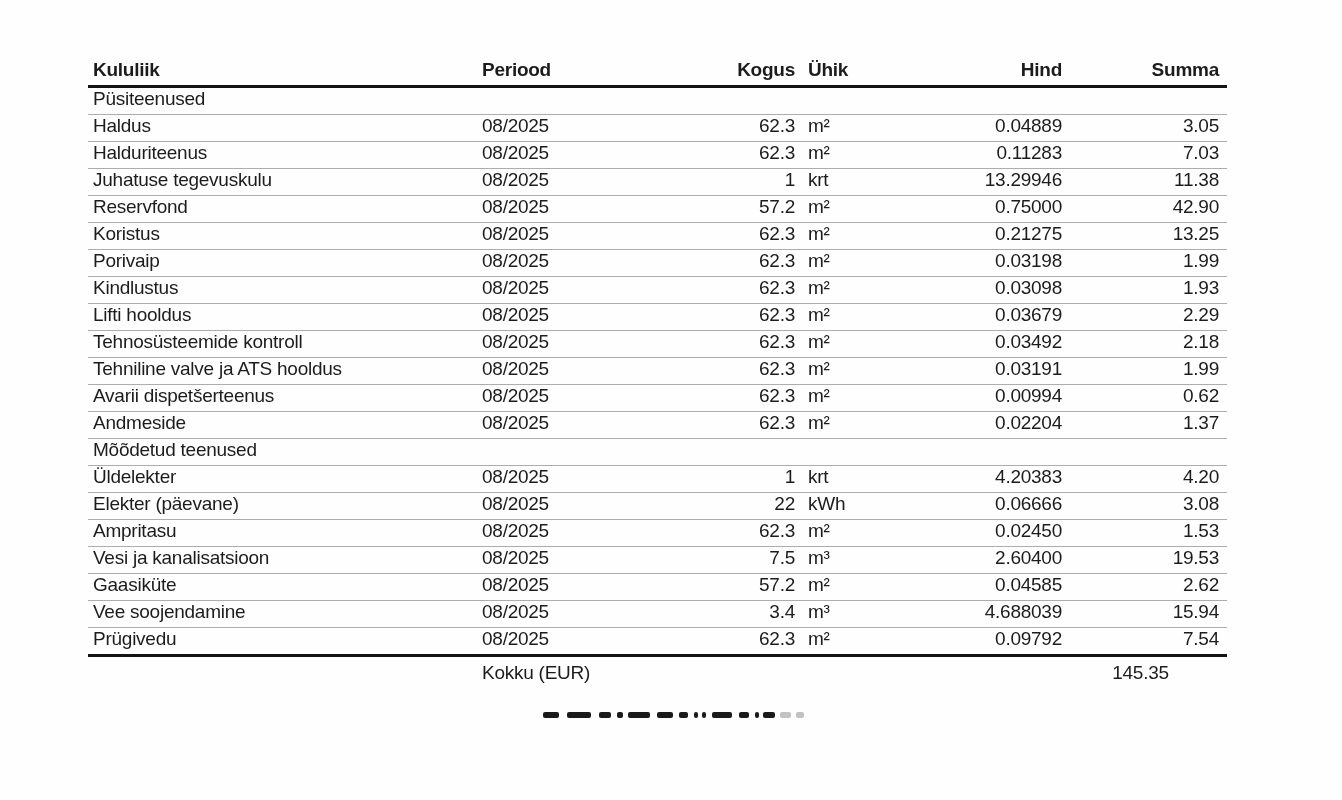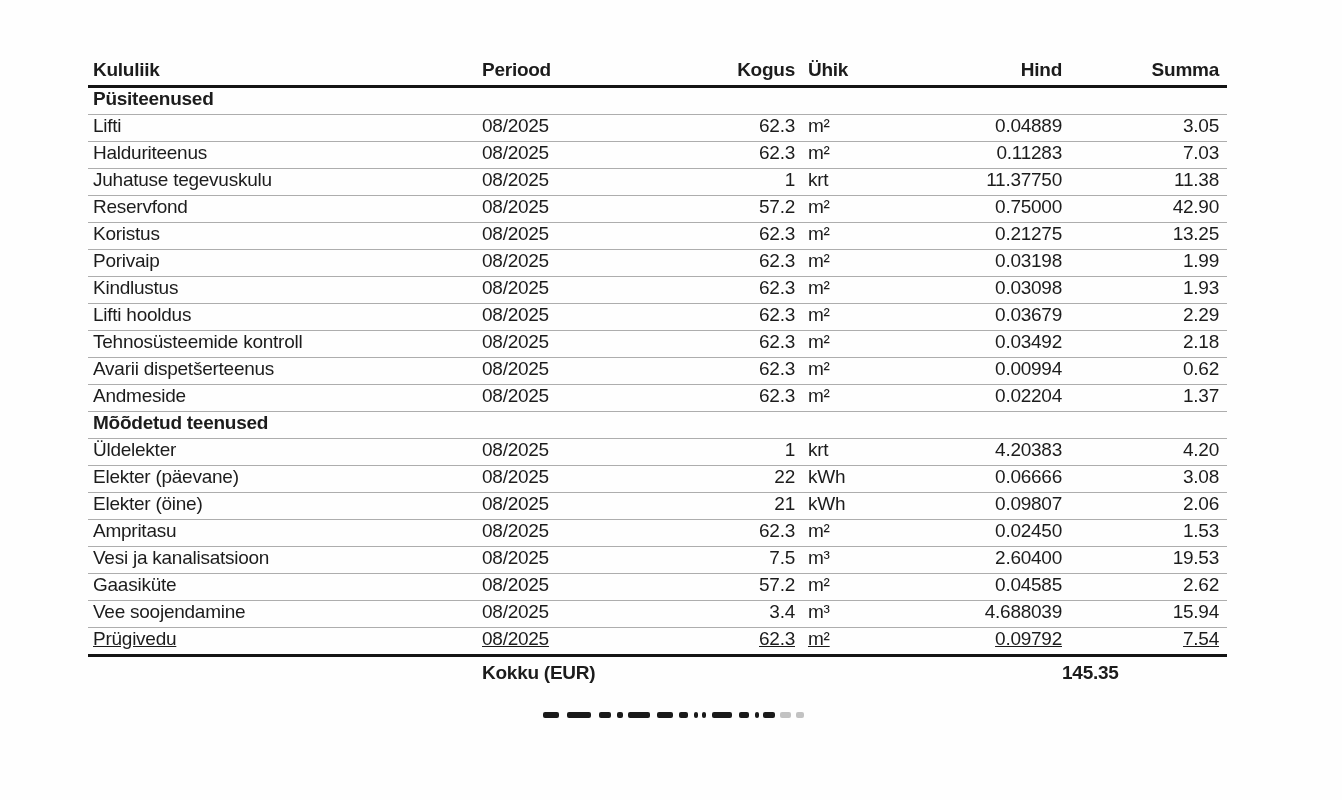--- a/index.html
+++ b/index.html
@@ -35,32 +35,32 @@
     font-weight: bold;
     text-align: left;
     height: 27px;
     border-bottom: 3px solid #141414;
     margin-left: 16px;
   }
   tbody td {
     height: 26.3px;
     border-bottom: 1px solid #adadad;
   }
-  tr.section-row td { font-weight: bold; margin-left: 44px; }
+  tr.section-row td { font-weight: normal; margin-left: 44px; }
   .c-name, th.h-name { padding-left: 5px; }
   .c-unit, th.h-unit { padding-left: 13px; }
   .c-qty, th.h-qty, .c-price, th.h-price, .c-sum, th.h-sum { text-align: right; }
   .c-sum, th.h-sum { padding-right: 8px; }
-  tr.thick-bottom td { border-bottom: 3.5px solid #141414; text-decoration: underline; }
+  tr.thick-bottom td { border-bottom: 3.5px solid #141414; }
   tfoot td {
-    font-weight: bold;
+    font-weight: normal;
     height: 32px;
     border: none;
   }
-  tfoot .f-sum { text-align: left; padding-right: 8px; }
+  tfoot .f-sum { text-align: center; padding-right: 8px; }
 
   
   .artifact { position: absolute; left: 0; top: 0; z-index: 5; }
   .artifact .patch { position: absolute; background: #fefefe; }
   .artifact .dash {
     position: absolute;
     height: 6px; top: 712px;
     background: #1a1a1a;
     border-radius: 2px;
   }
@@ -88,41 +88,41 @@
         <th class="h-unit">Ühik</th>
         <th class="h-price">Hind</th>
         <th class="h-sum">Summa</th>
       </tr>
     </thead>
     <tbody>
         <tr class="section-row">
           <td colspan="6" class="c-name">Püsiteenused</td>
         </tr>
         <tr>
-          <td class="c-name">Lifti</td>
+          <td class="c-name">Haldus</td>
           <td class="c-period">08/2025</td>
           <td class="c-qty">62.3</td>
           <td class="c-unit">m²</td>
           <td class="c-price">0.04889</td>
           <td class="c-sum">3.05</td>
         </tr>
         <tr>
           <td class="c-name">Halduriteenus</td>
           <td class="c-period">08/2025</td>
           <td class="c-qty">62.3</td>
           <td class="c-unit">m²</td>
           <td class="c-price">0.11283</td>
           <td class="c-sum">7.03</td>
         </tr>
         <tr>
           <td class="c-name">Juhatuse tegevuskulu</td>
           <td class="c-period">08/2025</td>
           <td class="c-qty">1</td>
           <td class="c-unit">krt</td>
-          <td class="c-price">11.37750</td>
+          <td class="c-price">13.29946</td>
           <td class="c-sum">11.38</td>
         </tr>
         <tr>
           <td class="c-name">Reservfond</td>
           <td class="c-period">08/2025</td>
           <td class="c-qty">57.2</td>
           <td class="c-unit">m²</td>
           <td class="c-price">0.75000</td>
           <td class="c-sum">42.90</td>
         </tr>
@@ -158,20 +158,28 @@
           <td class="c-price">0.03679</td>
           <td class="c-sum">2.29</td>
         </tr>
         <tr>
           <td class="c-name">Tehnosüsteemide kontroll</td>
           <td class="c-period">08/2025</td>
           <td class="c-qty">62.3</td>
           <td class="c-unit">m²</td>
           <td class="c-price">0.03492</td>
           <td class="c-sum">2.18</td>
+        </tr>
+        <tr>
+          <td class="c-name">Tehniline valve ja ATS hooldus</td>
+          <td class="c-period">08/2025</td>
+          <td class="c-qty">62.3</td>
+          <td class="c-unit">m²</td>
+          <td class="c-price">0.03191</td>
+          <td class="c-sum">1.99</td>
         </tr>
         <tr>
           <td class="c-name">Avarii dispetšerteenus</td>
           <td class="c-period">08/2025</td>
           <td class="c-qty">62.3</td>
           <td class="c-unit">m²</td>
           <td class="c-price">0.00994</td>
           <td class="c-sum">0.62</td>
         </tr>
         <tr>
@@ -193,28 +201,20 @@
           <td class="c-price">4.20383</td>
           <td class="c-sum">4.20</td>
         </tr>
         <tr>
           <td class="c-name">Elekter (päevane)</td>
           <td class="c-period">08/2025</td>
           <td class="c-qty">22</td>
           <td class="c-unit">kWh</td>
           <td class="c-price">0.06666</td>
           <td class="c-sum">3.08</td>
-        </tr>
-        <tr>
-          <td class="c-name">Elekter (öine)</td>
-          <td class="c-period">08/2025</td>
-          <td class="c-qty">21</td>
-          <td class="c-unit">kWh</td>
-          <td class="c-price">0.09807</td>
-          <td class="c-sum">2.06</td>
         </tr>
         <tr>
           <td class="c-name">Ampritasu</td>
           <td class="c-period">08/2025</td>
           <td class="c-qty">62.3</td>
           <td class="c-unit">m²</td>
           <td class="c-price">0.02450</td>
           <td class="c-sum">1.53</td>
         </tr>
         <tr>

